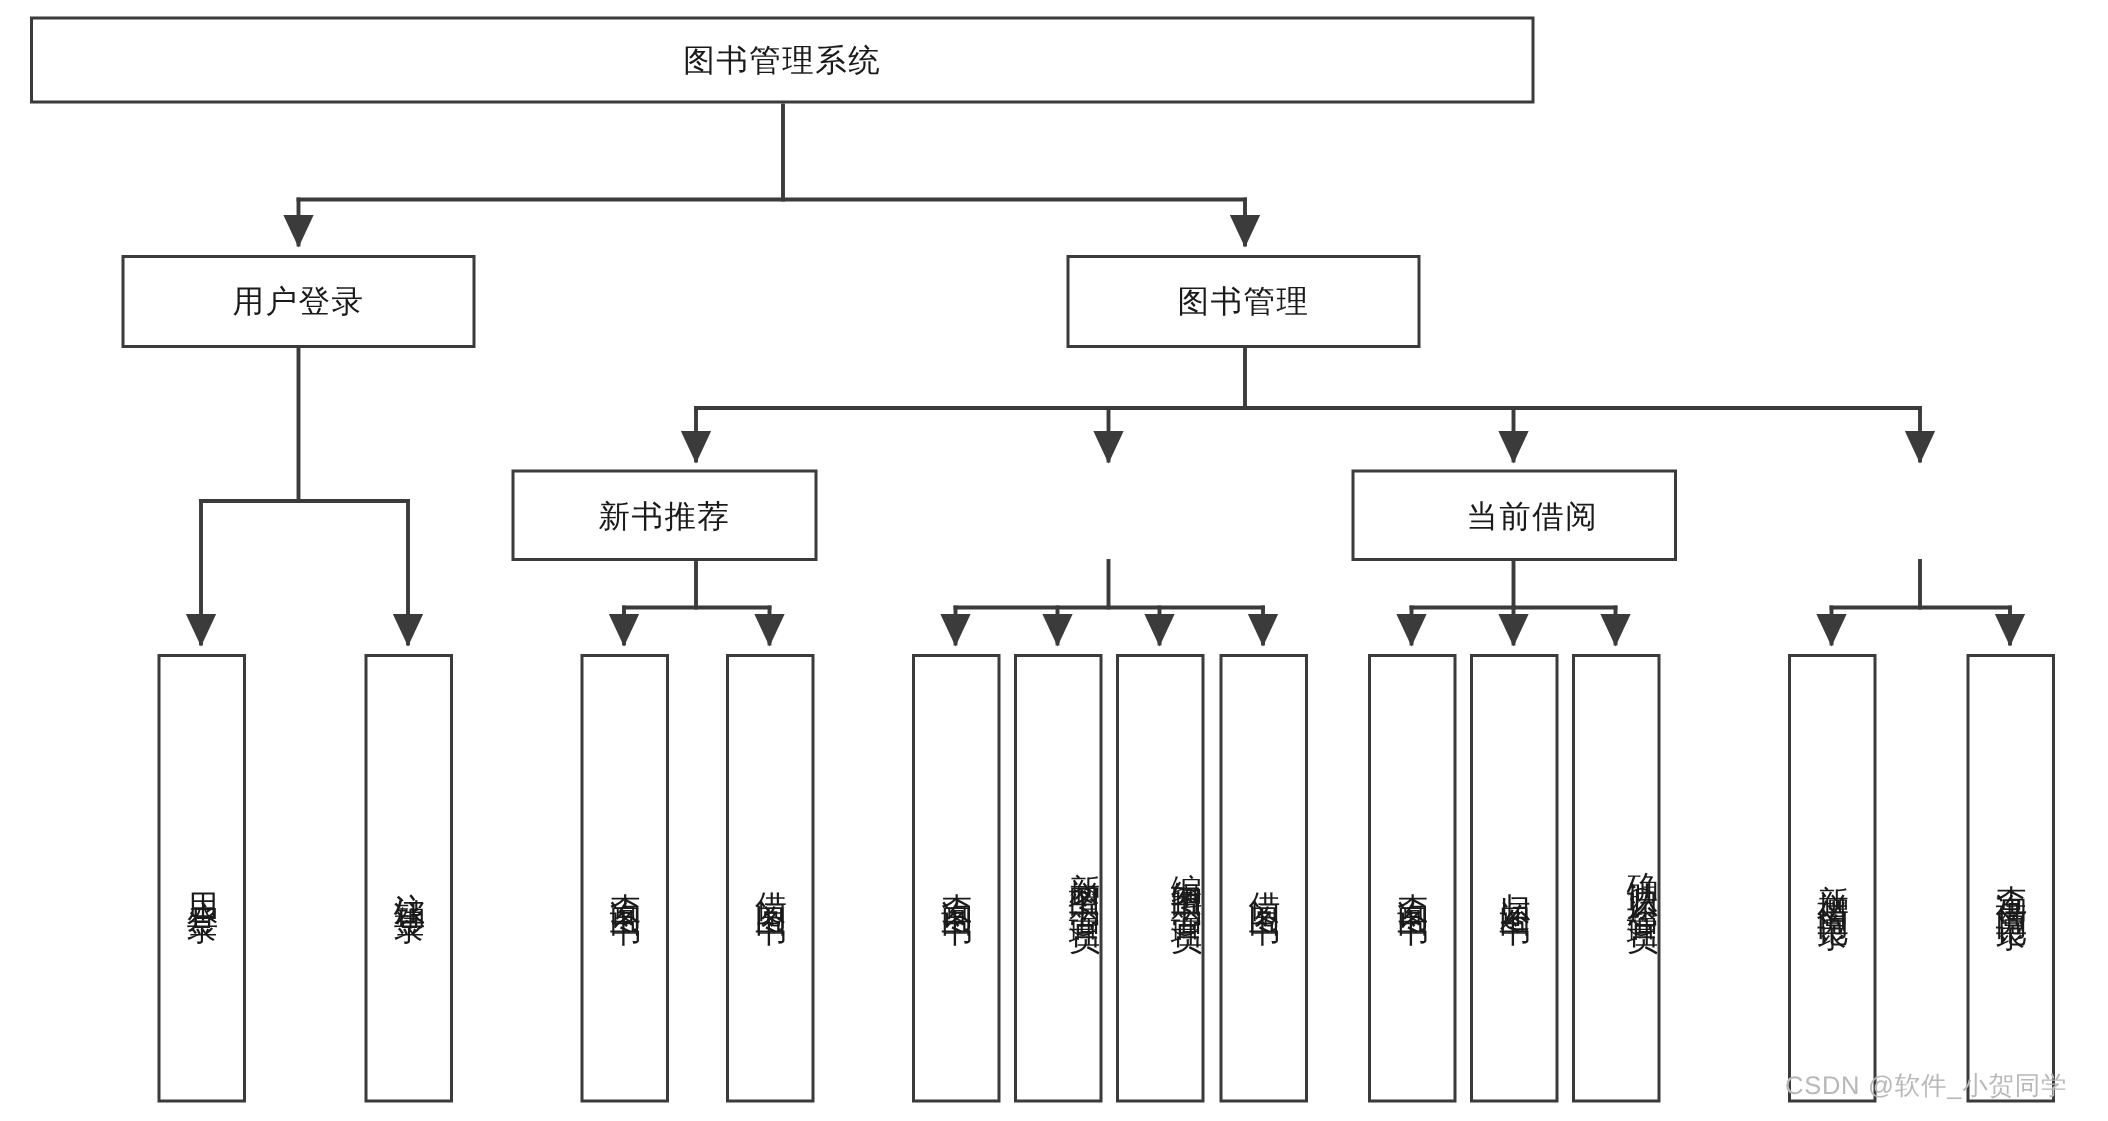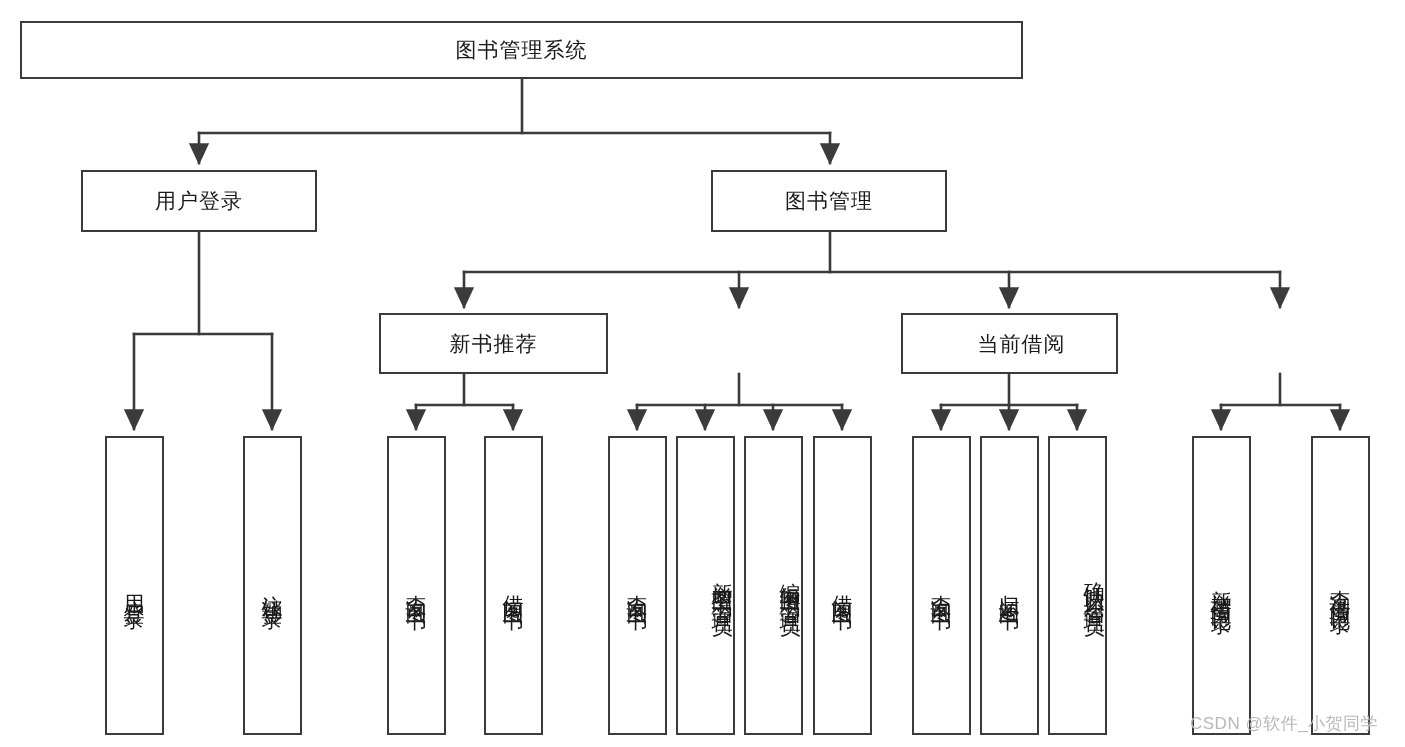--- a/index.html
+++ b/index.html
@@ -115,26 +115,26 @@
       <path d="M1009,405 L1009,429" marker-end="url(#arr)"></path>
       <path d="M1077,405 L1077,429" marker-end="url(#arr)"></path>
 
       <path d="M1280,374 L1280,405"></path>
       <path d="M1221,405 L1340,405"></path>
       <path d="M1221,405 L1221,429" marker-end="url(#arr)"></path>
       <path d="M1340,405 L1340,429" marker-end="url(#arr)"></path>
     </g>
   </svg>
 
-  <div class="node node-h" style="left:20px; top:21px; width:1003px; height:58px;">图书管理系统</div>
+  <div class="node node-h" style="left:20px; top:11px; width:1003px; height:58px;">图书管理系统</div>
 
   <div class="node node-h" style="left:81px; top:170px; width:236px; height:62px;">用户登录</div>
   <div class="node node-h" style="left:711px; top:170px; width:236px; height:62px;font-family:Liberation Serif, serif;">图书管理</div>
 
-  <div class="node node-h" style="left:379px; top:313px; width:229px; height:61px;">新书推荐</div>
+  <div class="node node-h" style="left:341px; top:313px; width:204px; height:61px;">新书推荐</div>
   <div class="node node-h" style="left:901px; top:313px; width:217px; height:61px;padding-left:24px;">当前借阅</div>
 
   <div class="node node-v v-center" style="left:105px; top:436px; width:59px; height:299px;">用户登录</div>
   <div class="node node-v v-center" style="left:243px; top:436px; width:59px; height:299px;">注销登录</div>
 
   <div class="node node-v v-center" style="left:387px; top:436px; width:59px; height:299px;">查询图书</div>
   <div class="node node-v v-center" style="left:484px; top:436px; width:59px; height:299px;">借阅图书</div>
 
   <div class="node node-v v-center" style="left:608px; top:436px; width:59px; height:299px;">查询图书</div>
   <div class="node node-v" style="left:676px; top:436px; width:59px; height:299px;">新增图书（管理员）</div>

